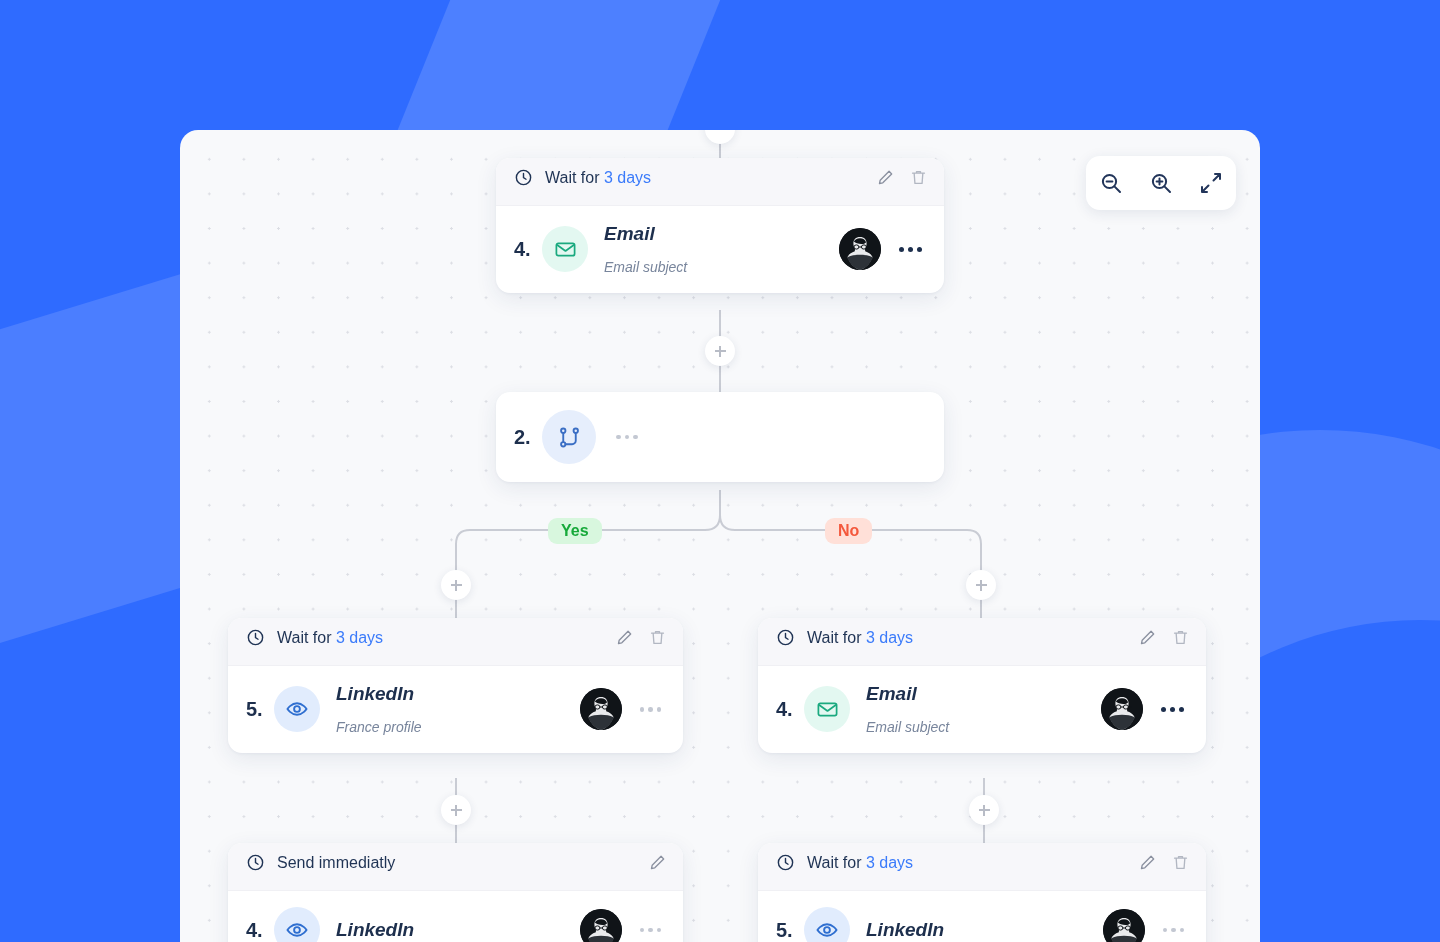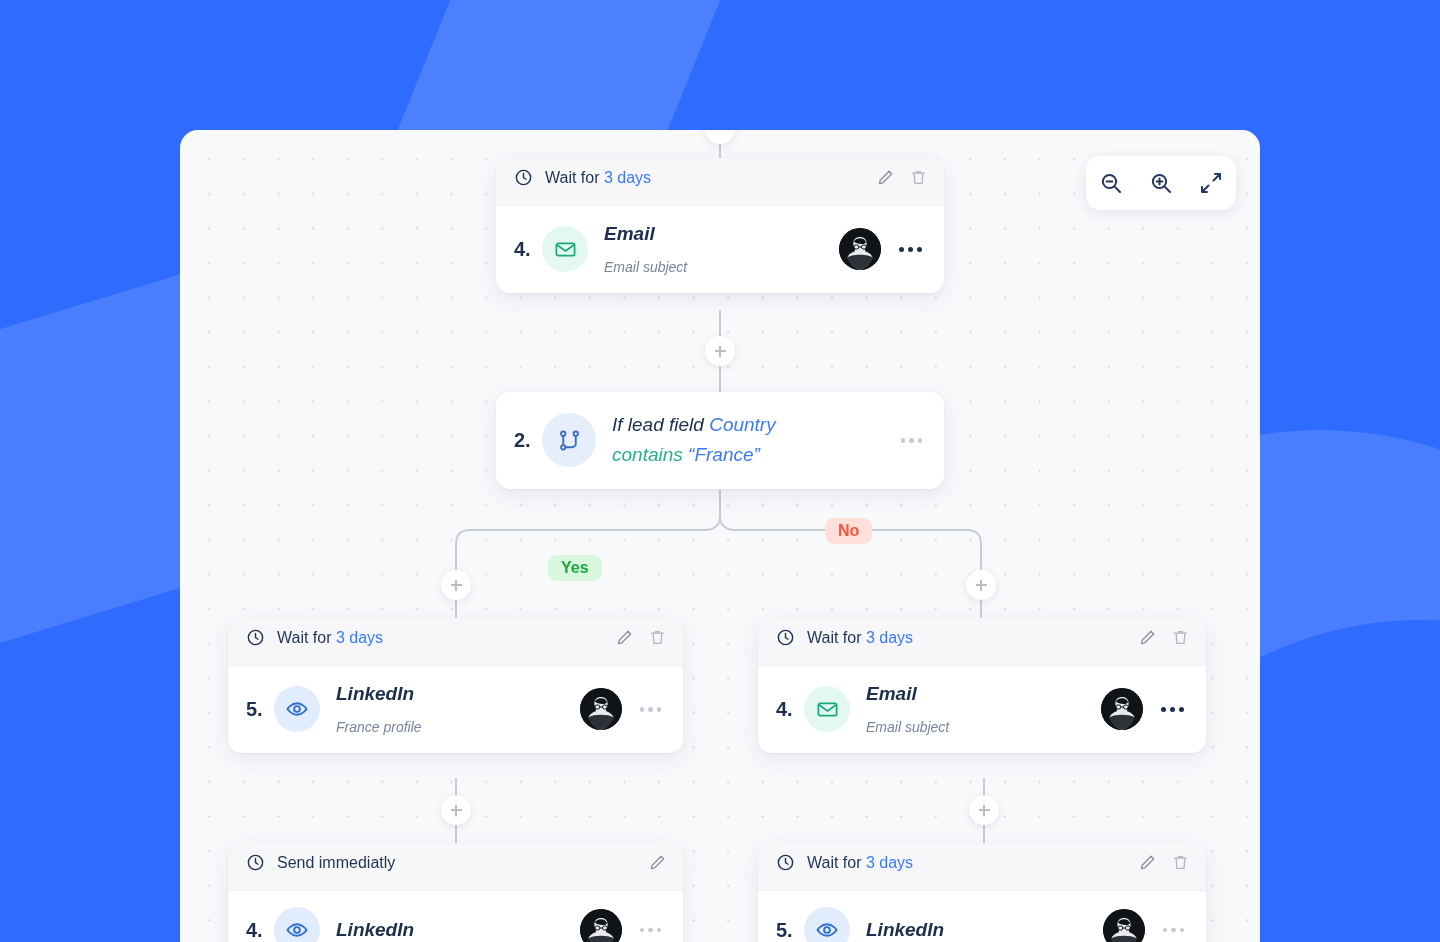--- a/index.html
+++ b/index.html
@@ -116,21 +116,21 @@
   
   .chip {
     position: absolute;
     padding: 5px 13px;
     border-radius: 9px;
     font-size: 16px;
     font-weight: 700;
     z-index: 7;
     line-height: 1;
   }
-  .chip-yes { background: #d8f7de; color: #17a93a; margin-top: 37px; }
+  .chip-yes { background: #d8f7de; color: #17a93a; }
   .chip-no  { background: #ffe0d8; color: #f4583c; text-align: center; }
 
   
   .card {
     position: absolute;
     background: #ffffff;
     border-radius: 14px;
     box-shadow: 0 6px 22px rgba(35,50,95,.09), 0 1px 3px rgba(35,50,95,.05);
     overflow: hidden;
     z-index: 5;
@@ -310,24 +310,20 @@
   <div class="card" style="left:316px; top:262px; width:448px;">
     <div class="card-body cond-body">
       <span class="step-num">2.</span>
       <span class="step-ico ico-branch" style="width:54px;height:54px;">
         <svg width="25" height="25" viewBox="0 0 24 24" fill="none" stroke="#3a6ec4" stroke-width="1.8" stroke-linecap="round" stroke-linejoin="round">
           <circle cx="6" cy="5.5" r="2.1"></circle>
             <circle cx="6" cy="18.5" r="2.1"></circle>
             <circle cx="18" cy="5.5" r="2.1"></circle>
           <path d="M6 7.6v8.8M8.1 18.5h6.4a3.5 3.5 0 0 0 3.5-3.5V7.6"></path>
         </svg>
-      </span>
-      <span class="step-txt">
-        <div class="cond-line"><span>If lead field </span><span class="blue">Country</span></div>
-        <div class="cond-line"><span class="green">contains</span> <span class="blue">“France”</span></div>
       </span>
       <span class="dots muted">
           <i></i>
           <i></i>
           <i></i>
         </span>
     </div>
   </div>
 
   <div class="chip chip-yes" style="left:368px; top:388px;">Yes</div>

